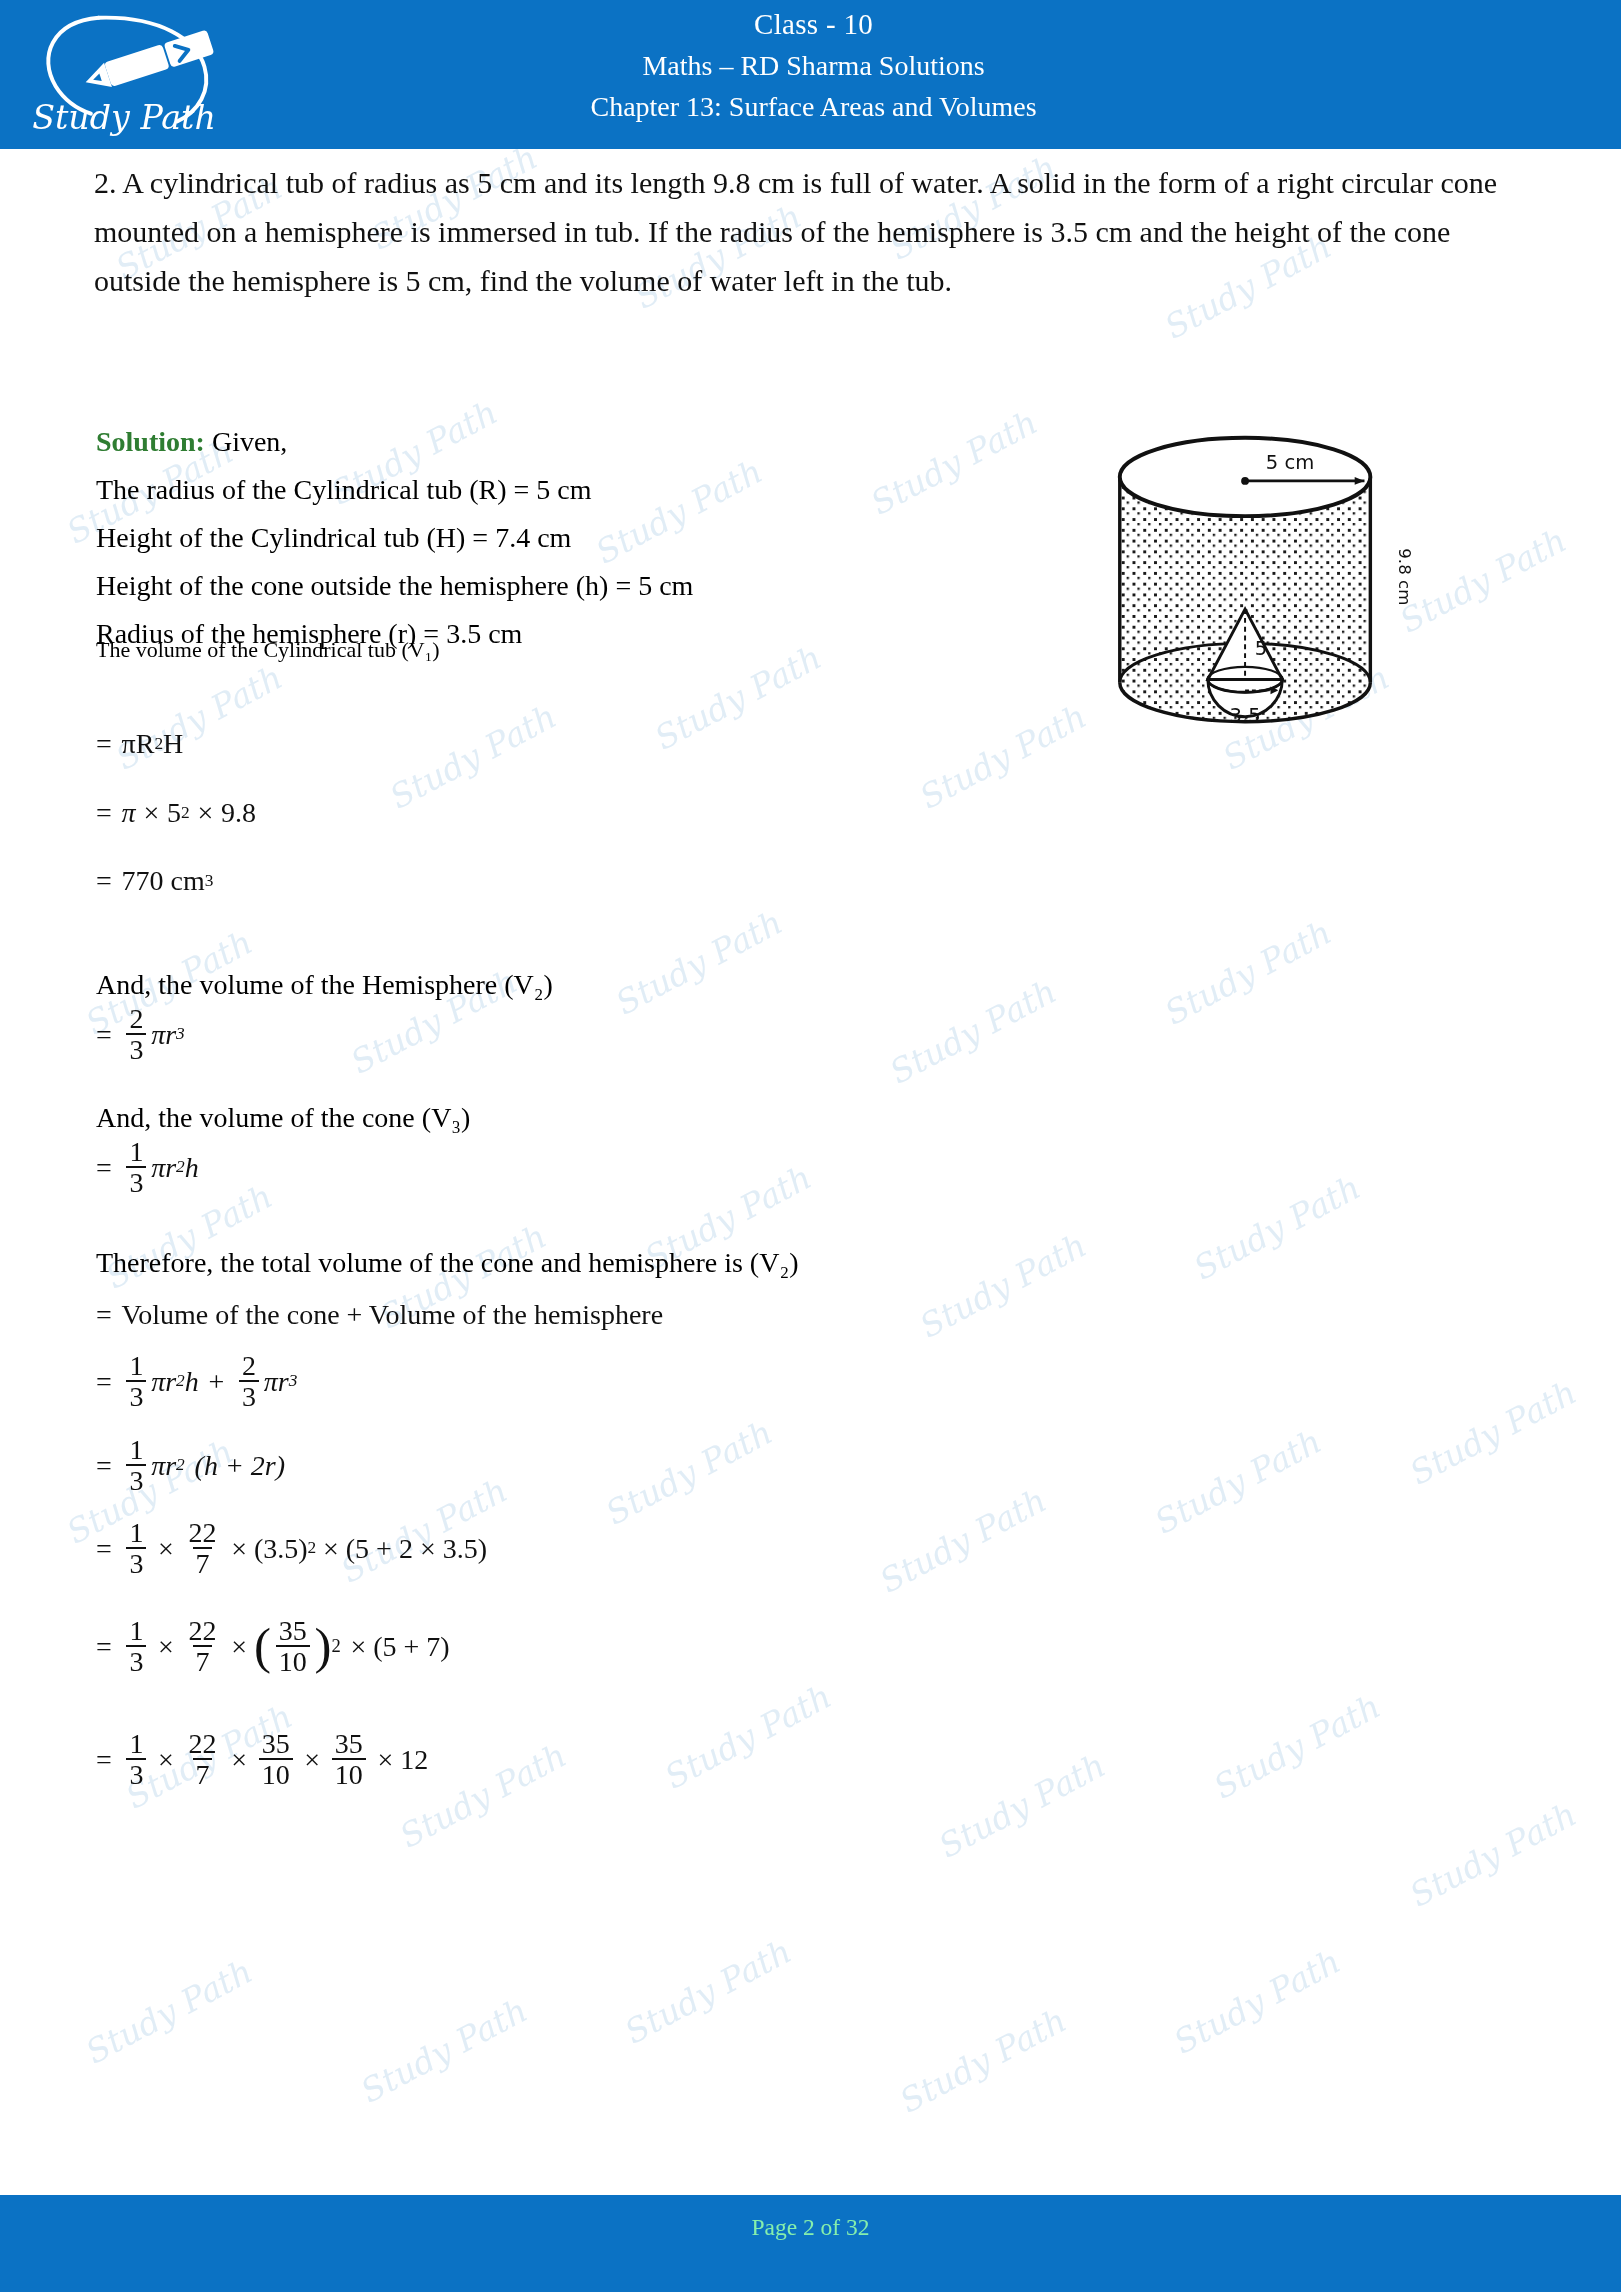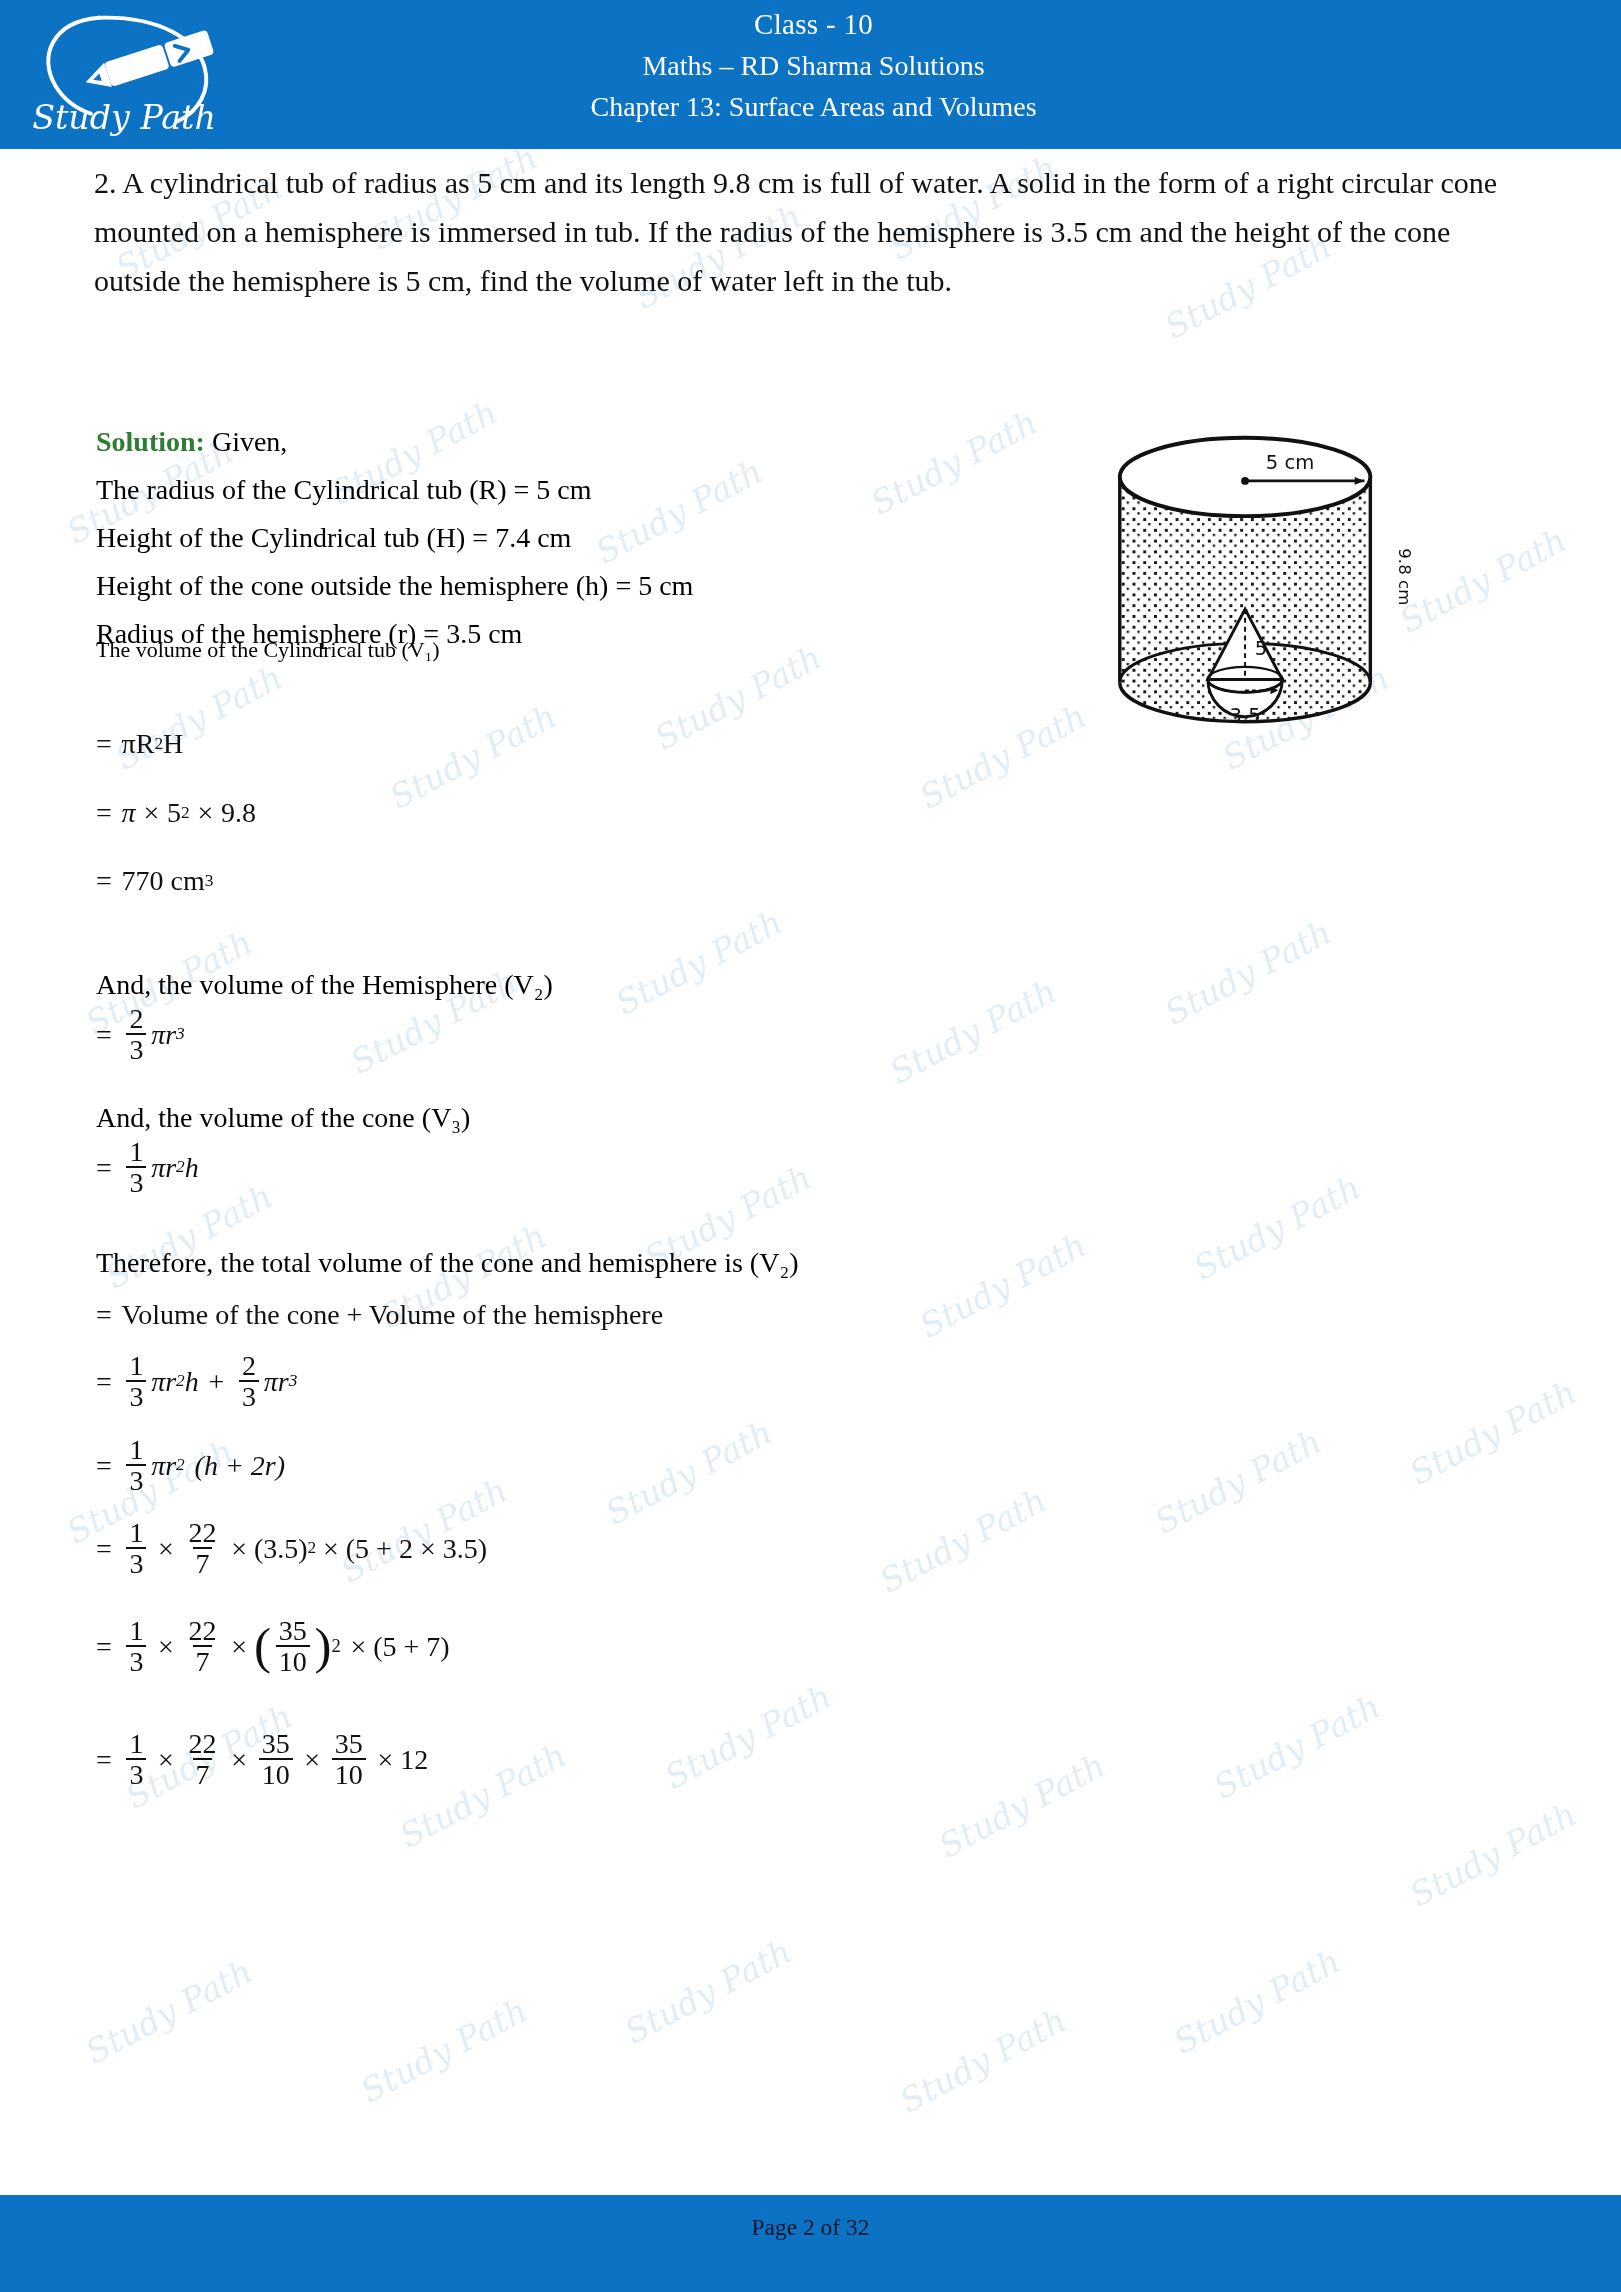--- a/index.html
+++ b/index.html
@@ -147,21 +147,21 @@
   }
 
   
   .footer {
     position: absolute;
     left: 0;
     top: 2195px;
     width: 1621px;
     height: 98px;
     background: #0B72C4;
-    color: #0f172a;
+    color: #86efac;
     text-align: center;
     font-size: 23.5px;
     line-height: 65px;
   }
 </style>
 </head>
 <body>
 
 <div class="header">
 

